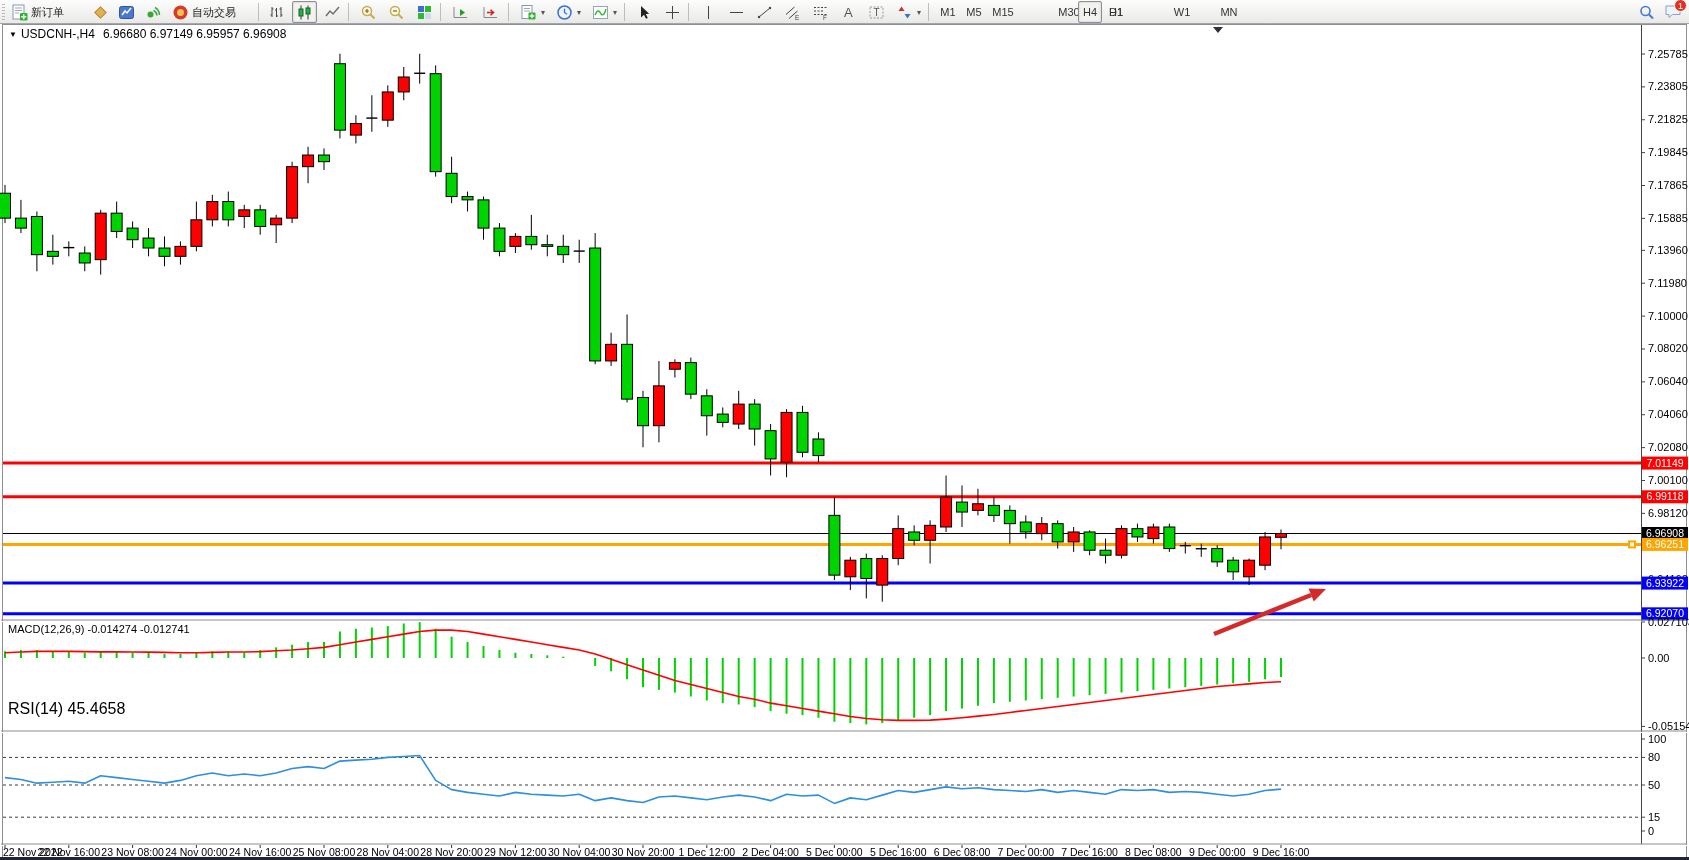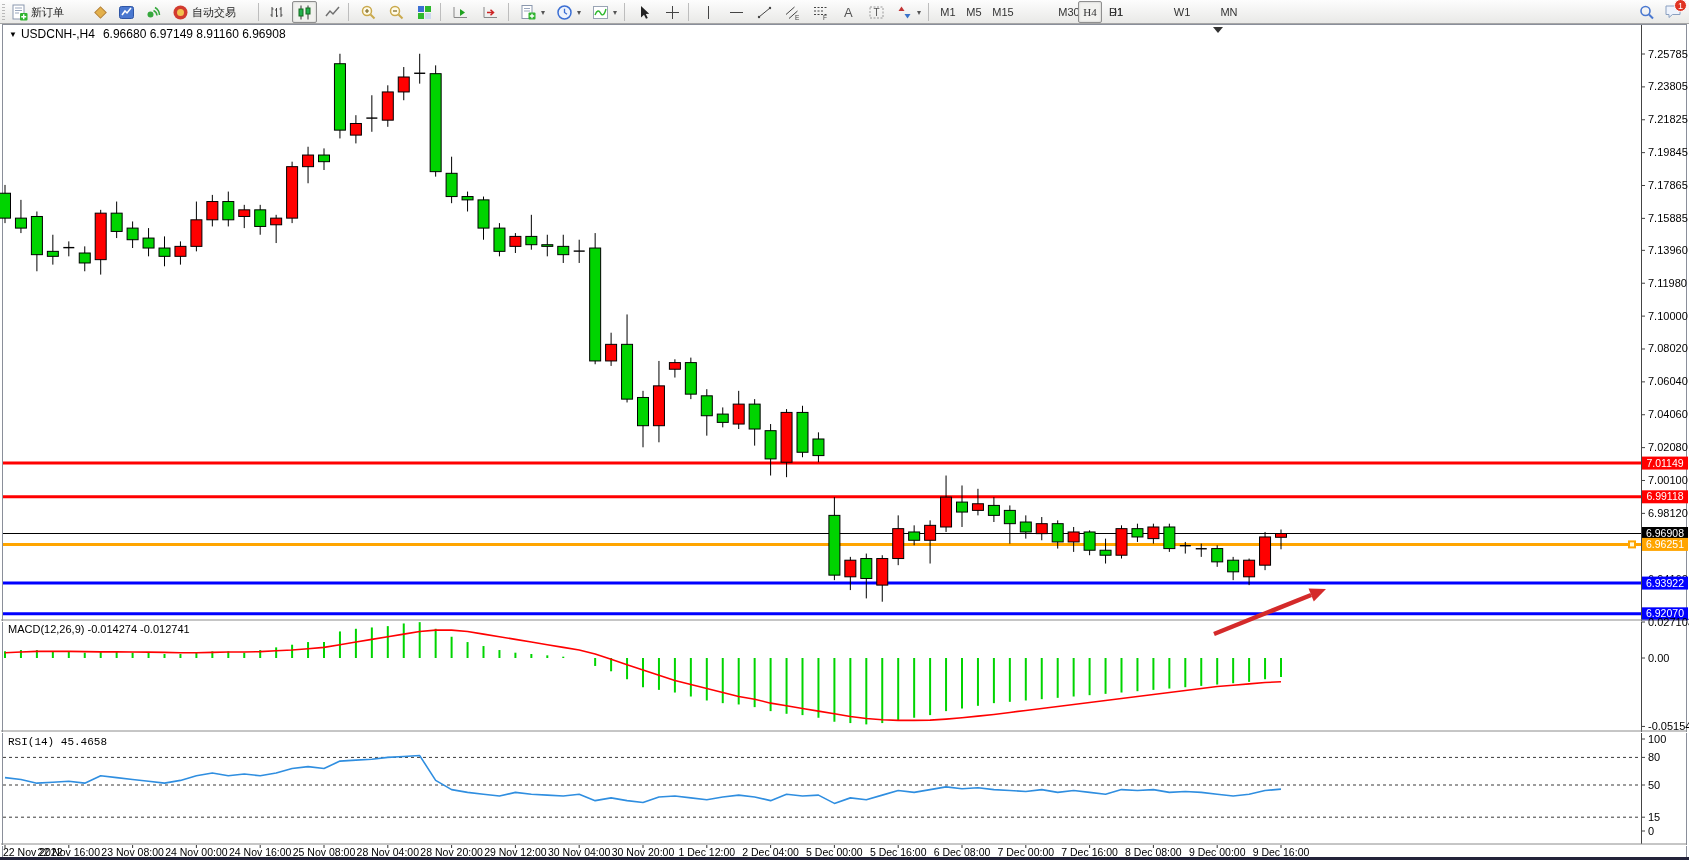--- a/index.html
+++ b/index.html
@@ -6,38 +6,38 @@
   html,body { width:1689px; height:860px; overflow:hidden; background:#fff;
     font-family:"Liberation Sans", sans-serif; }
   #app { position:relative; width:1689px; height:860px; background:#fff; }
 
   
   #toolbar { position:absolute; left:0; top:0; width:1689px; height:24px;
     background:linear-gradient(#fdfdfd,#e9e9e7); border-bottom:1px solid #a6a6a6; z-index:5; }
   .tbtn { position:absolute; top:1px; height:22px; min-width:24px; display:flex;
     align-items:center; justify-content:center; gap:3px; padding:0 3px;
     border:1px solid transparent; border-radius:2px; font-size:11px; color:#222; cursor:default; }
-  .tbtn.active { border:1px solid #8f8f8f; background:#f2f2ef; box-shadow:inset 0 0 2px #bbb;font-family:Liberation Serif, serif; }
+  .tbtn.active { border:1px solid #8f8f8f; background:#f2f2ef; box-shadow:inset 0 0 2px #bbb; }
   .tsep { position:absolute; top:3px; width:1px; height:18px; background:#bdbdbd; }
   .grip { position:absolute; top:4px; width:3px; height:16px;
     background:repeating-linear-gradient(#b9b9b9 0 1px, transparent 1px 3px); }
   .caret { font-size:8px; color:#555; margin-left:1px; }
   .tf { font-size:11px; color:#333; }
   #chat-wrap { position:absolute; }
   #badge { position:absolute; right:-5px; top:-4px; background:#e03423; color:#fff;
     border-radius:50%; width:13px; height:13px; font-size:9px; line-height:13px;
     text-align:center; border:1px solid #fff; }
 
   
   .overlay { position:absolute; pointer-events:none; color:#000; white-space:nowrap; z-index:3; }
   #chart-title { left:9px; top:27px; font-size:12px; }
   #chart-title .tri { font-size:8px; margin-right:4px; vertical-align:1px; }
   #chart-title .ohlc { margin-left:8px; }
   #macd-label { left:8px; top:623px; font-size:11px; }
-  #rsi-label  { left:8px; top:736px; font-size:11px;font-family:Liberation Mono, monospace; }
+  #rsi-label  { left:8px; top:700px; font-size:16px; }
   svg#cv { position:absolute; left:0; top:0; z-index:1; }
   svg text { font-family:"Liberation Sans", sans-serif; }
 </style>
 </head>
 <body>
 
 <div id="app">
 
   <div id="toolbar">
     <div class="grip" style="left:2px"></div>
@@ -643,18 +643,18 @@
       <text x="1153.3999999999999" y="856" fill="#000" font-size="10.5" text-anchor="middle">8 Dec 08:00</text>
       <line x1="1217.2" y1="845" x2="1217.2" y2="848" stroke="#333" stroke-width="1"></line>
       <text x="1217.2" y="856" fill="#000" font-size="10.5" text-anchor="middle">9 Dec 00:00</text>
       <line x1="1281" y1="845" x2="1281" y2="848" stroke="#333" stroke-width="1"></line>
       <text x="1281" y="856" fill="#000" font-size="10.5" text-anchor="middle">9 Dec 16:00</text>
       <line x1="1214" y1="634" x2="1311.1535324399506" y2="594.9650985732342" stroke="#d42a2a" stroke-width="4.5"></line>
       <polygon points="1326,589 1313.7632630657406,601.4604281307558 1308.5438018141606,588.4697690157126" fill="#d42a2a"></polygon>
     </svg>
 
   <div class="overlay" id="chart-title">
-    <span class="tri">▼</span><span>USDCNH-,H4</span><span class="ohlc">6.96680 6.97149 8.91160 6.96908</span>
+    <span class="tri">▼</span><span>USDCNH-,H4</span><span class="ohlc">6.96680 6.97149 6.95957 6.96908</span>
   </div>
   <div class="overlay" id="macd-label">MACD(12,26,9) -0.014274 -0.012741</div>
   <div class="overlay" id="rsi-label">RSI(14) 45.4658</div>
 
 </div>
 
 </body></html>

